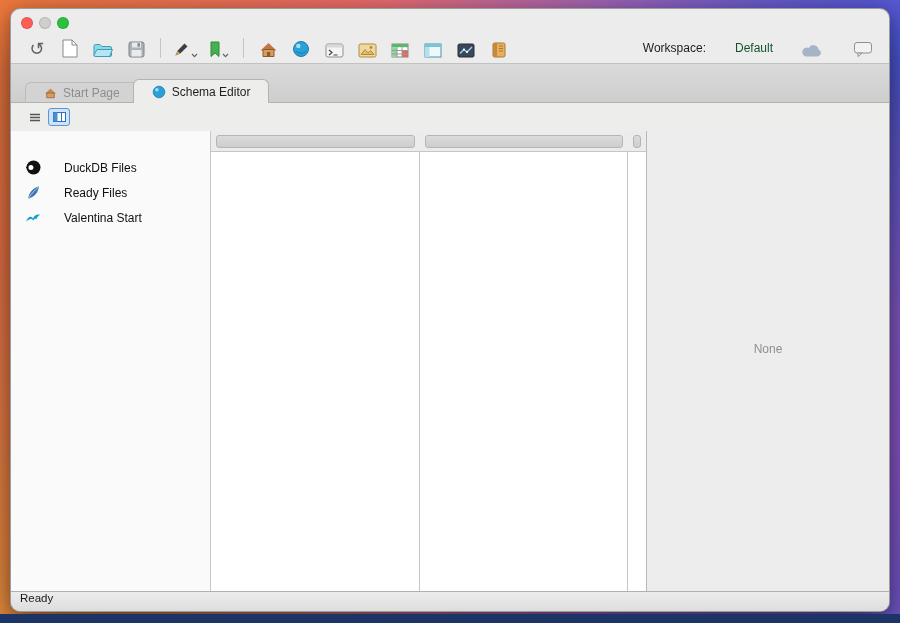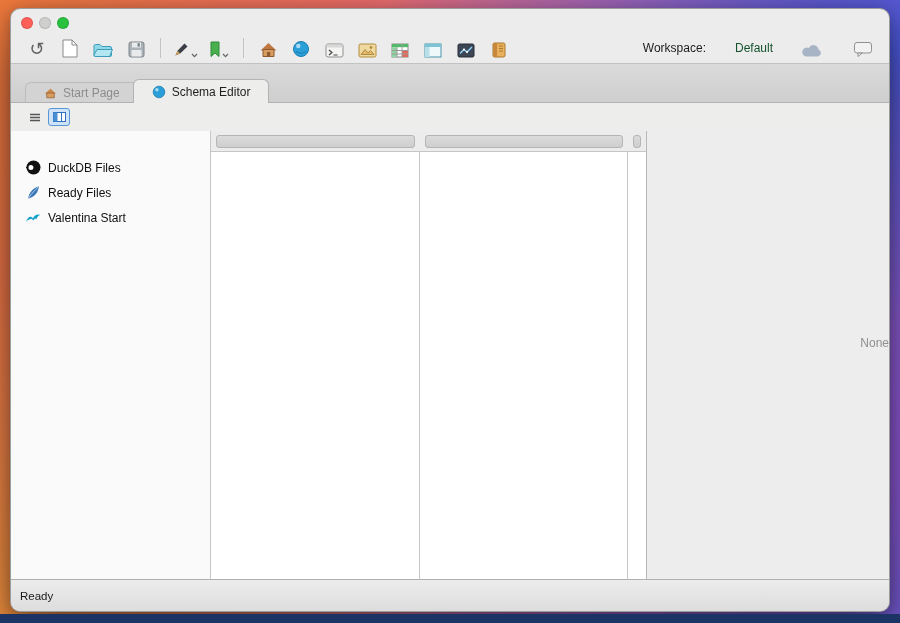--- a/index.html
+++ b/index.html
@@ -50,35 +50,35 @@
 
   
   .subtoolbar { height:28px; flex:none; background:#ededec; display:flex; align-items:center; padding:0 13px; }
   .seg { display:flex; gap:2px; }
   .seg-btn { width:22px; height:18px; display:flex; align-items:center; justify-content:center; border:1px solid transparent; border-radius:3px; cursor:default; }
   .seg-btn.selected { background:#cfe3f8; border-color:#5a96d6; }
 
   
   .main { flex:1; min-height:0; display:flex; }
   .sidebar { width:200px; flex:none; background:#fafafa; border-right:1px solid #c6c6c6; padding-top:24px; }
-  .side-item { height:25px; display:flex; align-items:center; gap:7px; padding:0 14px; font-size:12px; color:#101010; cursor:default; }
+  .side-item { height:25px; display:flex; align-items:center; gap:23px; padding:0 14px; font-size:12px; color:#101010; cursor:default; }
   .side-item .sicon { width:16px; display:flex; justify-content:center; }
 
   .browser { width:435px; flex:none; display:flex; background:#ececec; }
   .bcol { display:flex; flex-direction:column; }
   .bcol1 { width:209px; } .bcol2 { width:208px; } .bcol3 { flex:1; }
   .bhead { height:13px; margin:4px 5px 3px 5px; background:linear-gradient(#dbdbdb,#cecece); border:1px solid #b5b5b5; border-radius:3px; }
   .bbody { flex:1; background:#ffffff; border-top:1px solid #c6c6c6; }
   .bcol1 .bbody, .bcol2 .bbody { border-right:1px solid #c6c6c6; }
 
-  .rightpanel { flex:1; background:#ededed; border-left:1px solid #b8b8b8; display:flex; align-items:center; justify-content:flex-end; }
+  .rightpanel { flex:1; background:#ededed; border-left:1px solid #b8b8b8; display:flex; align-items:center; justify-content:center; }
   .none-text { font-size:12px; color:#8f8f8f; margin-top:-24px; }
 
   
-  .statusbar { height:32px; flex:none; background:linear-gradient(#ececec,#dddddd); border-top:1px solid #b0b0b0; display:flex; align-items:center; padding:0 9px; font-size:11.5px; color:#1a1a1a; }
+  .statusbar { height:20px; flex:none; background:linear-gradient(#ececec,#dddddd); border-top:1px solid #b0b0b0; display:flex; padding:0 9px; font-size:11.5px; color:#1a1a1a; }
 </style>
 </head>
 <body>
 
 <div class="window">
 
   <div class="titlebar">
     <div class="traffic">
       <span class="dot close"></span>
       <span class="dot min"></span>

